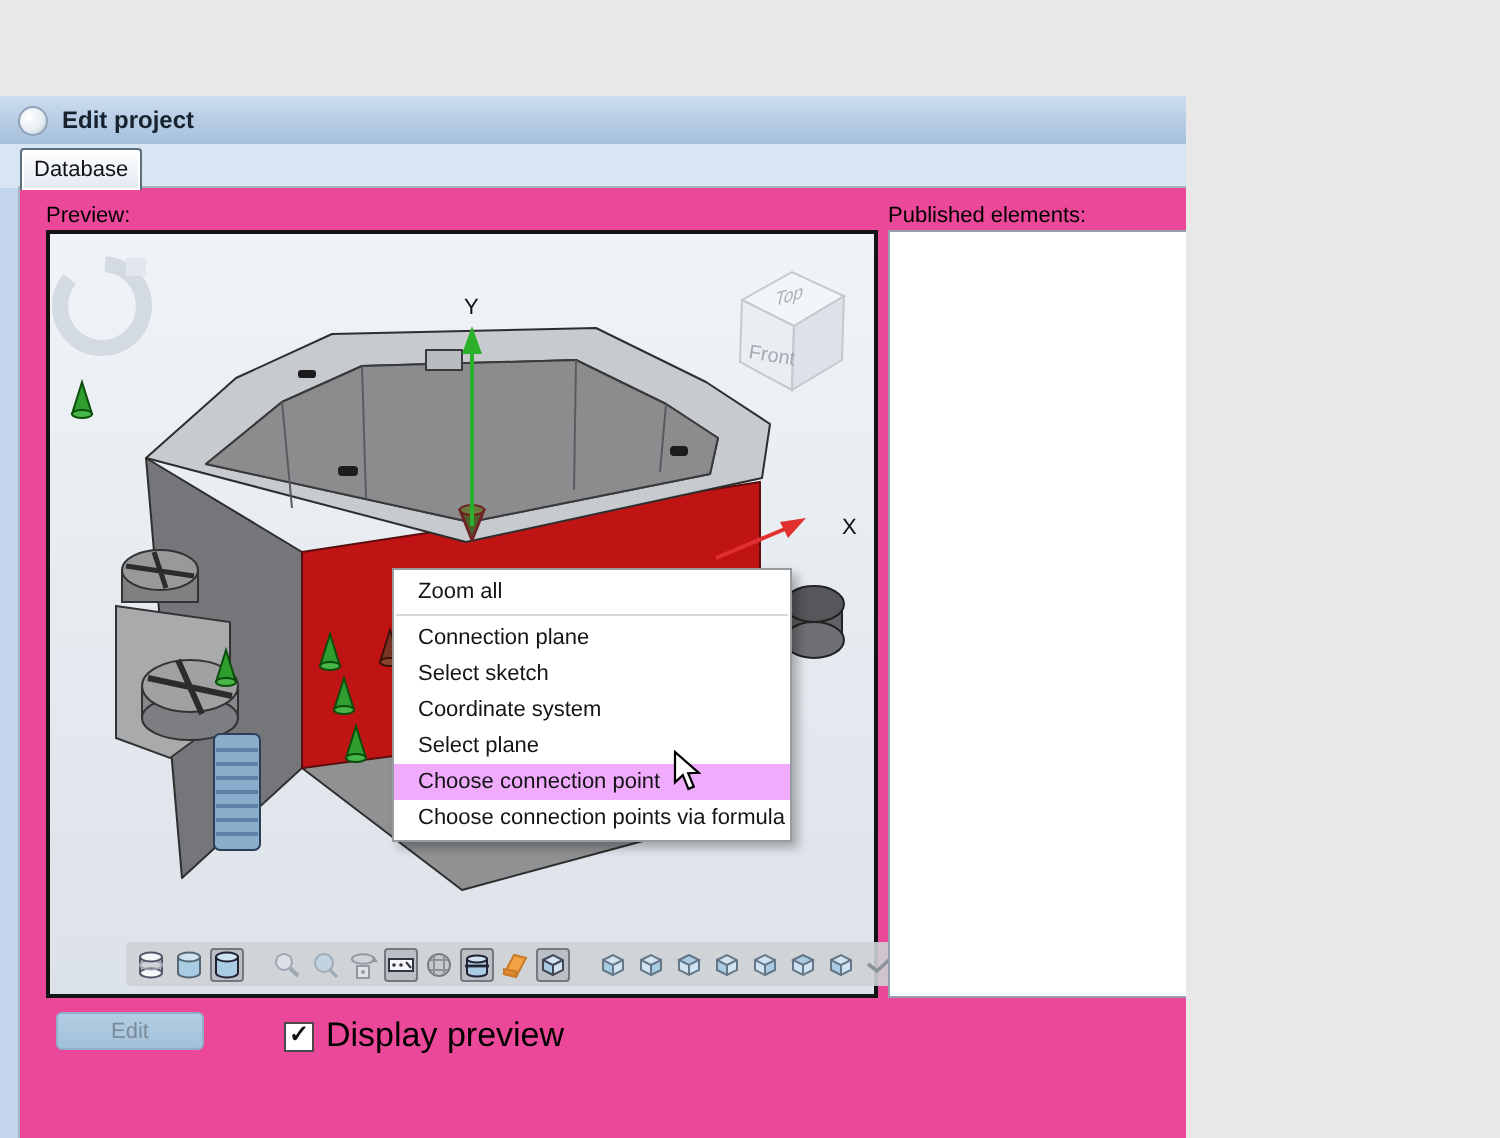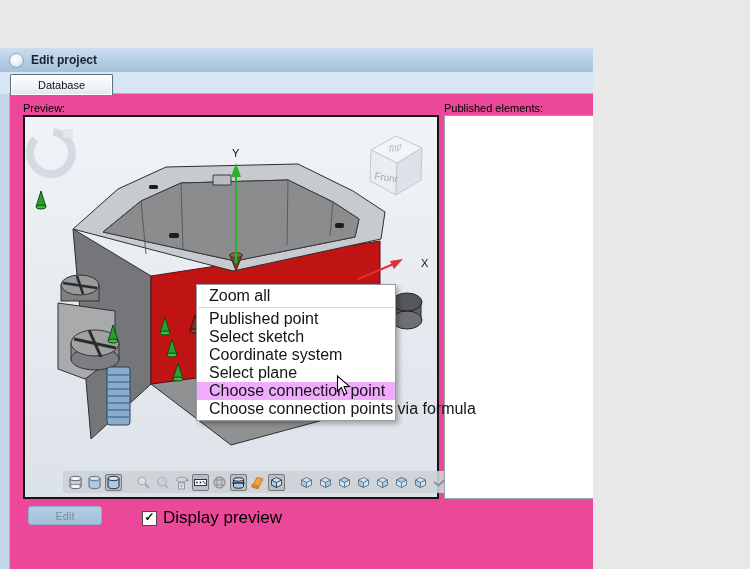--- a/index.html
+++ b/index.html
@@ -8,21 +8,21 @@
   
   .titlebar{position:absolute;left:0;top:0;width:750px;height:24px;
     background:linear-gradient(180deg,#cdddef 0%,#b9cfe6 45%,#a6c0dc 100%);
     display:flex;align-items:center;}
   .win-icon{width:13px;height:13px;margin-left:9px;border-radius:50%;
     background:radial-gradient(circle at 35% 35%, #ffffff 0%, #e8eef4 55%, #b9c6d2 100%);
     border:1px solid #8fa3b8;}
   .title-text{margin-left:7px;font-size:12px;font-weight:bold;color:#17222e;}
   
   .tabstrip{position:absolute;left:0;top:24px;width:750px;height:22px;background:#d8e5f2;}
-  .tab{position:absolute;left:10px;top:2px;height:20px;padding:0 27px;
+  .tab{position:absolute;left:10px;top:2px;height:20px;padding:0 6px;
     background:linear-gradient(180deg,#fdfdfe 0%,#eef3f8 60%,#dfe7ee 100%);
     border:1px solid #5f6e7d;border-bottom:none;border-radius:2px 2px 0 0;
     font-size:11px;color:#111;line-height:20px;z-index:5;
     box-shadow:inset 0 0 0 1px #ffffff;}
   
   .page{position:absolute;left:9px;top:45px;width:736px;height:524px;background:#ec4899;
     border:1px solid #a8b6c4;border-bottom:none;box-sizing:border-box;}
   .panel-label{position:absolute;font-size:11px;color:#000;}
   .preview-label{left:13px;top:8px;}
   .published-label{left:434px;top:8px;}
@@ -45,21 +45,21 @@
   .toolbar{position:absolute;left:38px;top:354px;height:22px;display:flex;align-items:center;
     padding:0 4px;background:rgba(206,209,213,0.9);border-radius:2px;gap:2px;}
   .tb-cell{width:17px;height:17px;display:flex;align-items:center;justify-content:center;
     box-sizing:border-box;border-radius:2px;}
   .tb-cell.pressed{background:#b9bfc5;border:1px solid #73797f;}
   .tb-cell.dim{opacity:.55;}
   .tb-gap{width:9px;}
   
   .context-menu{position:absolute;left:196px;top:236px;width:200px;background:#fff;
     border:1px solid #979ca1;box-shadow:3px 3px 5px rgba(0,0,0,.28);
-    font-size:16px;padding:2px 0;box-sizing:border-box;z-index:40;}
+    font-size:11px;padding:2px 0;box-sizing:border-box;z-index:40;}
   .menu-item{height:18px;line-height:18px;padding-left:12px;color:#141414;white-space:nowrap;}
   .menu-item.hl{background:#f0abfc;}
   .menu-sep{height:1px;background:#d6d9dc;margin:2px 1px;}
   .cursor{position:absolute;left:336px;top:327px;z-index:60;}
 </style>
 </head>
 <body>
 
 <div class="window">
 
@@ -329,21 +329,21 @@
       <span class="chk-box">
         <span class="chk-mark">✓</span>
       </span>
       <span class="chk-label">Display preview</span>
     </div>
   </div>
 
   <div class="context-menu">
     <div class="menu-item">Zoom all</div>
     <div class="menu-sep"></div>
-    <div class="menu-item">Published point</div>
+    <div class="menu-item">Connection plane</div>
     <div class="menu-item">Select sketch</div>
     <div class="menu-item">Coordinate system</div>
     <div class="menu-item">Select plane</div>
     <div class="menu-item hl">Choose connection point</div>
     <div class="menu-item">Choose connection points via formula</div>
   </div>
 
   <svg class="cursor" width="16" height="22">
     <path d="M1.5,1 L1.5,16.2 L5.4,12.6 L8.2,19.5 L10.9,18.3 L8.1,11.6 L13.4,11.4 Z" fill="#ffffff" stroke="#000000" stroke-width="1.1"></path>
   </svg>

